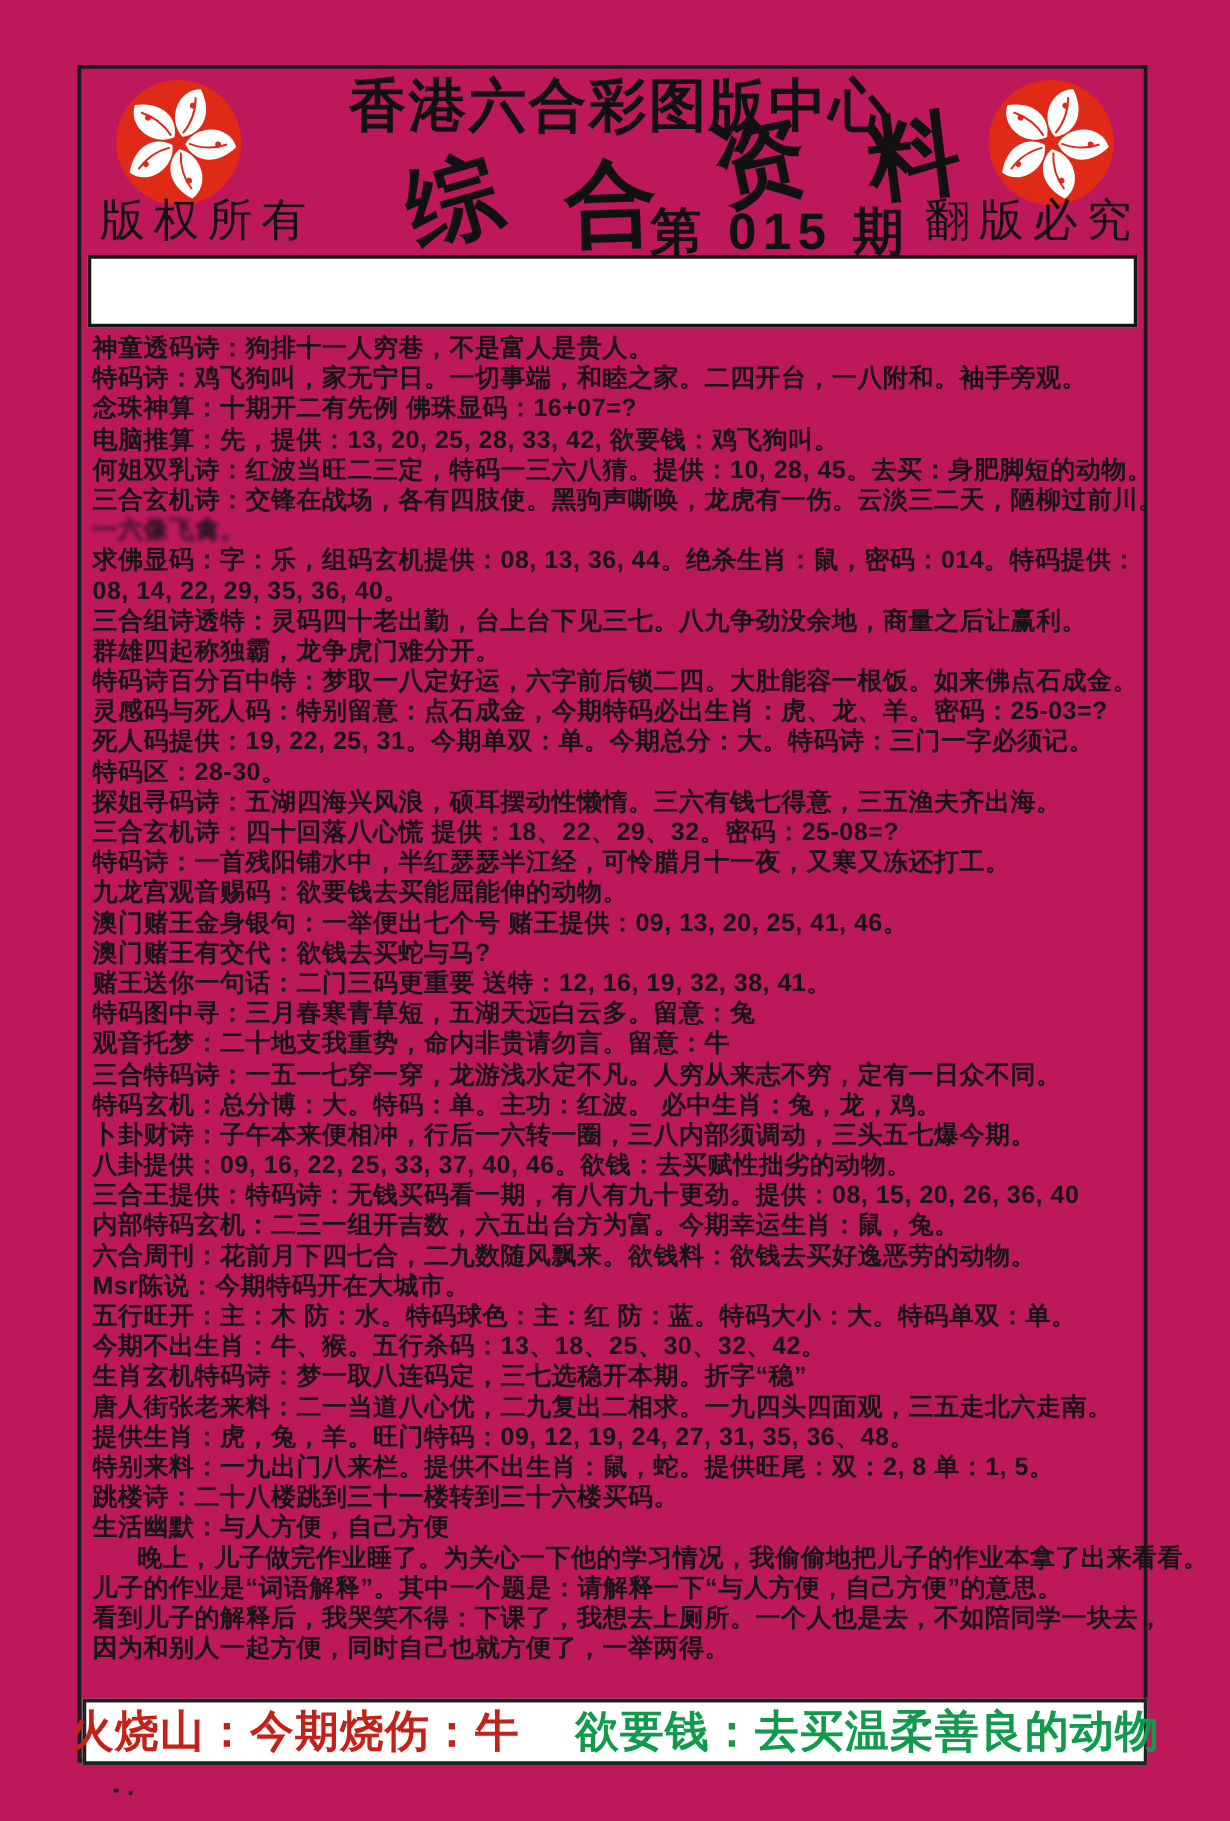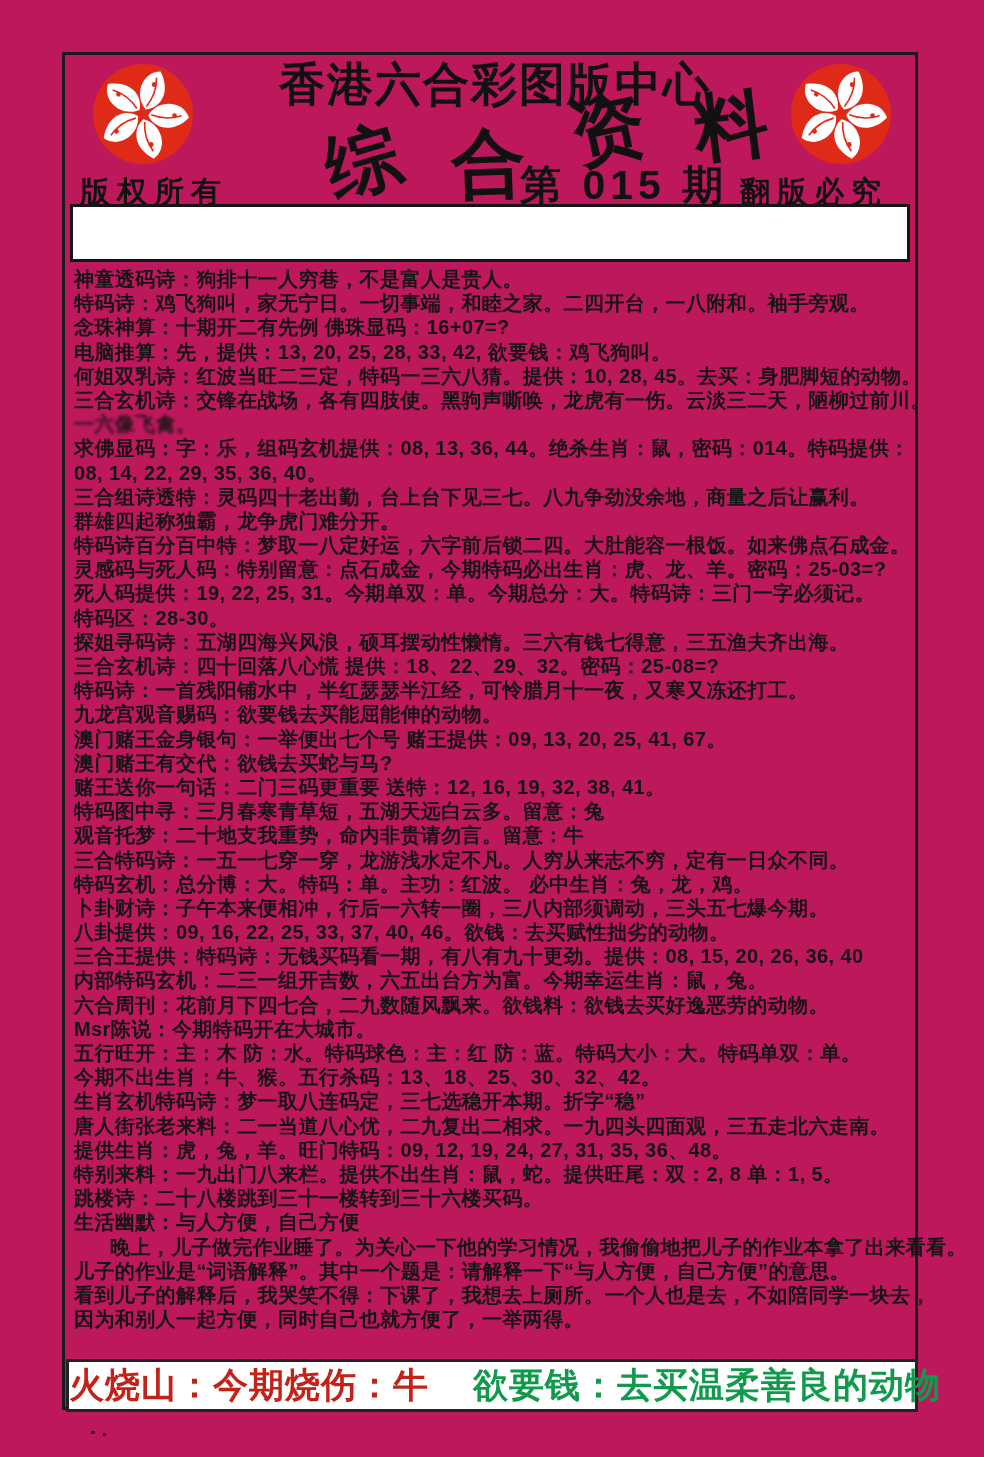--- a/index.html
+++ b/index.html
@@ -23,34 +23,34 @@
     font-family:"DejaVu Serif","Liberation Serif",serif;
   }
   .c0{transform:translateY(32px) rotate(-16deg);}
   .c1{transform:translateY(34px) rotate(-2deg);}
   .c2{transform:translateY(0px) rotate(-12deg);}
   .c3{transform:translateY(-4px) rotate(-7deg);}
   .issue{
     position:absolute;left:520px;top:158px;font-size:41px;font-weight:800;
     letter-spacing:5px;white-space:nowrap;
   }
-  .notice{position:absolute;top:172px;font-size:30px;font-weight:700;letter-spacing:7px;white-space:nowrap;}
+  .notice{position:absolute;top:152px;font-size:36px;font-weight:400;letter-spacing:7px;white-space:nowrap;}
   .notice-left{left:80px;}
   .notice-right{left:740px;text-align:center;}
   .empty-box{position:absolute;left:70px;top:204px;width:834px;height:52px;border:3px solid #151515;background:#fff;}
   .body{position:absolute;left:74px;top:267px;width:840px;}
   .bline{
     height:24.2px;line-height:24.2px;font-size:20px;font-weight:700;
     white-space:nowrap;letter-spacing:0.4px;color:#151515;
   }
   .smudged{filter:blur(1.5px);opacity:.9;}
   .indent{text-indent:36px;}
   .footer-box{
     position:absolute;left:66px;top:1359px;width:846px;height:47px;border:3px solid #222;
-    display:flex;align-items:center;gap:16px;background:#fff;white-space:nowrap;font-family:Liberation Mono, monospace;
+    display:flex;align-items:center;justify-content:center;gap:16px;background:#fff;white-space:nowrap;font-family:Liberation Mono, monospace;
   }
   .footer-box span{font-size:35px;font-weight:900;letter-spacing:1px;}
   .footer-red{color:var(--footer-red,#c32218);}
   .footer-green{color:var(--footer-green,#11994c);margin-left:28px;}
   .logo-red-fill{fill:var(--logo-red,#e02a18);}
   .logo-red-stroke{stroke:var(--logo-red,#e02a18);fill:none;stroke-width:1.6;}
   .artifact-dot{position:absolute;background:#222;}
   .dot-a{left:91px;top:1431px;width:4px;height:3px;}
   .dot-b{left:103px;top:1433px;width:3px;height:3px;}
 </style>
@@ -153,21 +153,21 @@
       <div class="bline">三合组诗透特：灵码四十老出勤，台上台下见三七。八九争劲没余地，商量之后让赢利。</div>
       <div class="bline">群雄四起称独霸，龙争虎门难分开。</div>
       <div class="bline">特码诗百分百中特：梦取一八定好运，六字前后锁二四。大肚能容一根饭。如来佛点石成金。</div>
       <div class="bline">灵感码与死人码：特别留意：点石成金，今期特码必出生肖：虎、龙、羊。密码：25-03=?</div>
       <div class="bline">死人码提供：19, 22, 25, 31。今期单双：单。今期总分：大。特码诗：三门一字必须记。</div>
       <div class="bline">特码区：28-30。</div>
       <div class="bline">探姐寻码诗：五湖四海兴风浪，硕耳摆动性懒惰。三六有钱七得意，三五渔夫齐出海。</div>
       <div class="bline">三合玄机诗：四十回落八心慌  提供：18、22、29、32。密码：25-08=?</div>
       <div class="bline">特码诗：一首残阳铺水中，半红瑟瑟半江经，可怜腊月十一夜，又寒又冻还打工。</div>
       <div class="bline">九龙宫观音赐码：欲要钱去买能屈能伸的动物。</div>
-      <div class="bline">澳门赌王金身银句：一举便出七个号  赌王提供：09, 13, 20, 25, 41, 67。</div>
+      <div class="bline">澳门赌王金身银句：一举便出七个号  赌王提供：09, 13, 20, 25, 41, 46。</div>
       <div class="bline">澳门赌王有交代：欲钱去买蛇与马?</div>
       <div class="bline">赌王送你一句话：二门三码更重要  送特：12, 16, 19, 32, 38, 41。</div>
       <div class="bline">特码图中寻：三月春寒青草短，五湖天远白云多。留意：兔</div>
       <div class="bline">观音托梦：二十地支我重势，命内非贵请勿言。留意：牛</div>
       <div class="bline">三合特码诗：一五一七穿一穿，龙游浅水定不凡。人穷从来志不穷，定有一日众不同。</div>
       <div class="bline">特码玄机：总分博：大。特码：单。主功：红波。  必中生肖：兔，龙，鸡。</div>
       <div class="bline">卜卦财诗：子午本来便相冲，行后一六转一圈，三八内部须调动，三头五七爆今期。</div>
       <div class="bline">八卦提供：09, 16, 22, 25, 33, 37, 40, 46。欲钱：去买赋性拙劣的动物。</div>
       <div class="bline">三合王提供：特码诗：无钱买码看一期，有八有九十更劲。提供：08, 15, 20, 26, 36, 40</div>
       <div class="bline">内部特码玄机：二三一组开吉数，六五出台方为富。今期幸运生肖：鼠，兔。</div>

